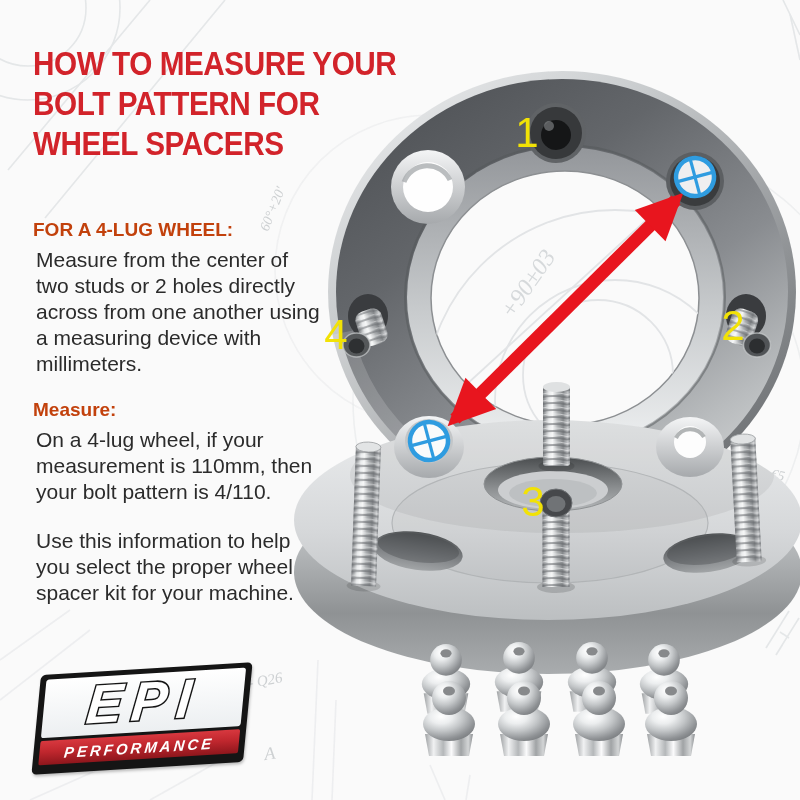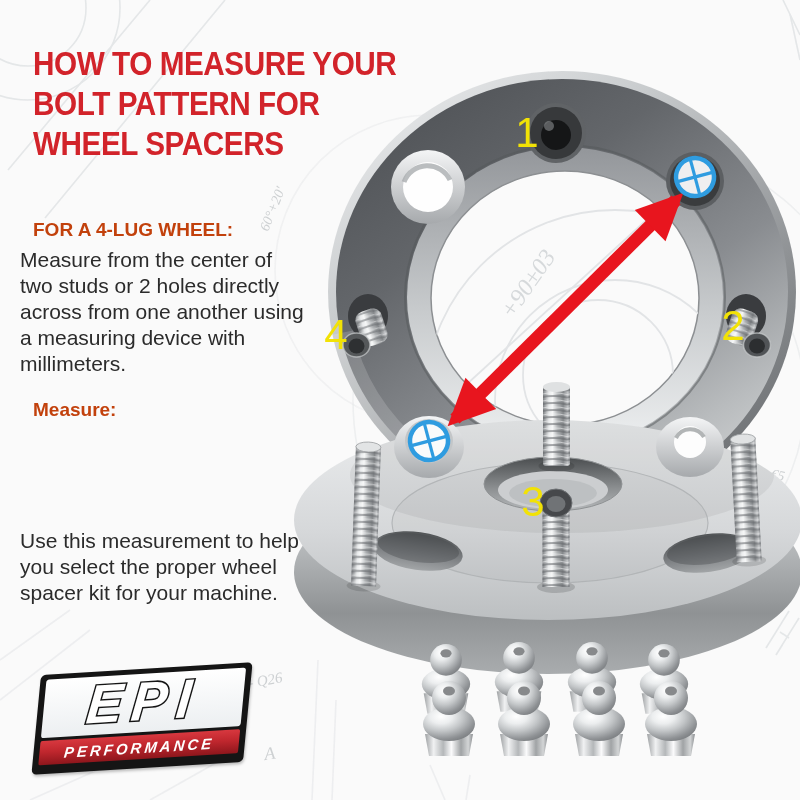--- a/index.html
+++ b/index.html
@@ -13,21 +13,21 @@
   #headline{
     left:33px;top:44px;
     color:#d2232a;font-weight:bold;font-size:33px;line-height:40px;
     letter-spacing:-0.5px;white-space:pre-line;
     transform:scaleX(.9);transform-origin:left top;
   }
   .sec-title{
     left:33px;color:#c2410c;font-weight:bold;font-size:19px;white-space:pre-line;
   }
   .sec-body{
-    left:20px;color:#2b2b2b;font-size:21px;line-height:26px;white-space:pre-line;
+    left:36px;color:#2b2b2b;font-size:21px;line-height:26px;white-space:pre-line;
   }
   #sec1-title{top:219px;}
   #sec1-body{top:247px;}
   #sec2-title{top:399px;}
   #sec2-body{top:427px;}
   #sec3-body{top:528px;}
   
   #photo{left:0;top:0;width:800px;height:800px;}
   
   #logo{
@@ -381,22 +381,25 @@
 WHEEL SPACERS</div>
 
   <div id="sec1-title" class="abs sec-title">FOR A 4-LUG WHEEL:</div>
   <div id="sec1-body" class="abs sec-body">Measure from the center of
 two studs or 2 holes directly
 across from one another using
 a measuring device with
 millimeters.</div>
 
   <div id="sec2-title" class="abs sec-title">Measure:</div>
-
-  <div id="sec3-body" class="abs sec-body">Use this measurement to help
+  <div id="sec2-body" class="abs sec-body">On a 4-lug wheel, if your
+measurement is 110mm, then
+your bolt pattern is 4/110.</div>
+
+  <div id="sec3-body" class="abs sec-body">Use this information to help
 you select the proper wheel
 spacer kit for your machine.</div>
 
   <div id="logo" class="abs">
     <div class="panel">
       <span class="brand">EPI</span>
     </div>
     <div class="stripe">
       <span class="tagline">PERFORMANCE</span>
     </div>

